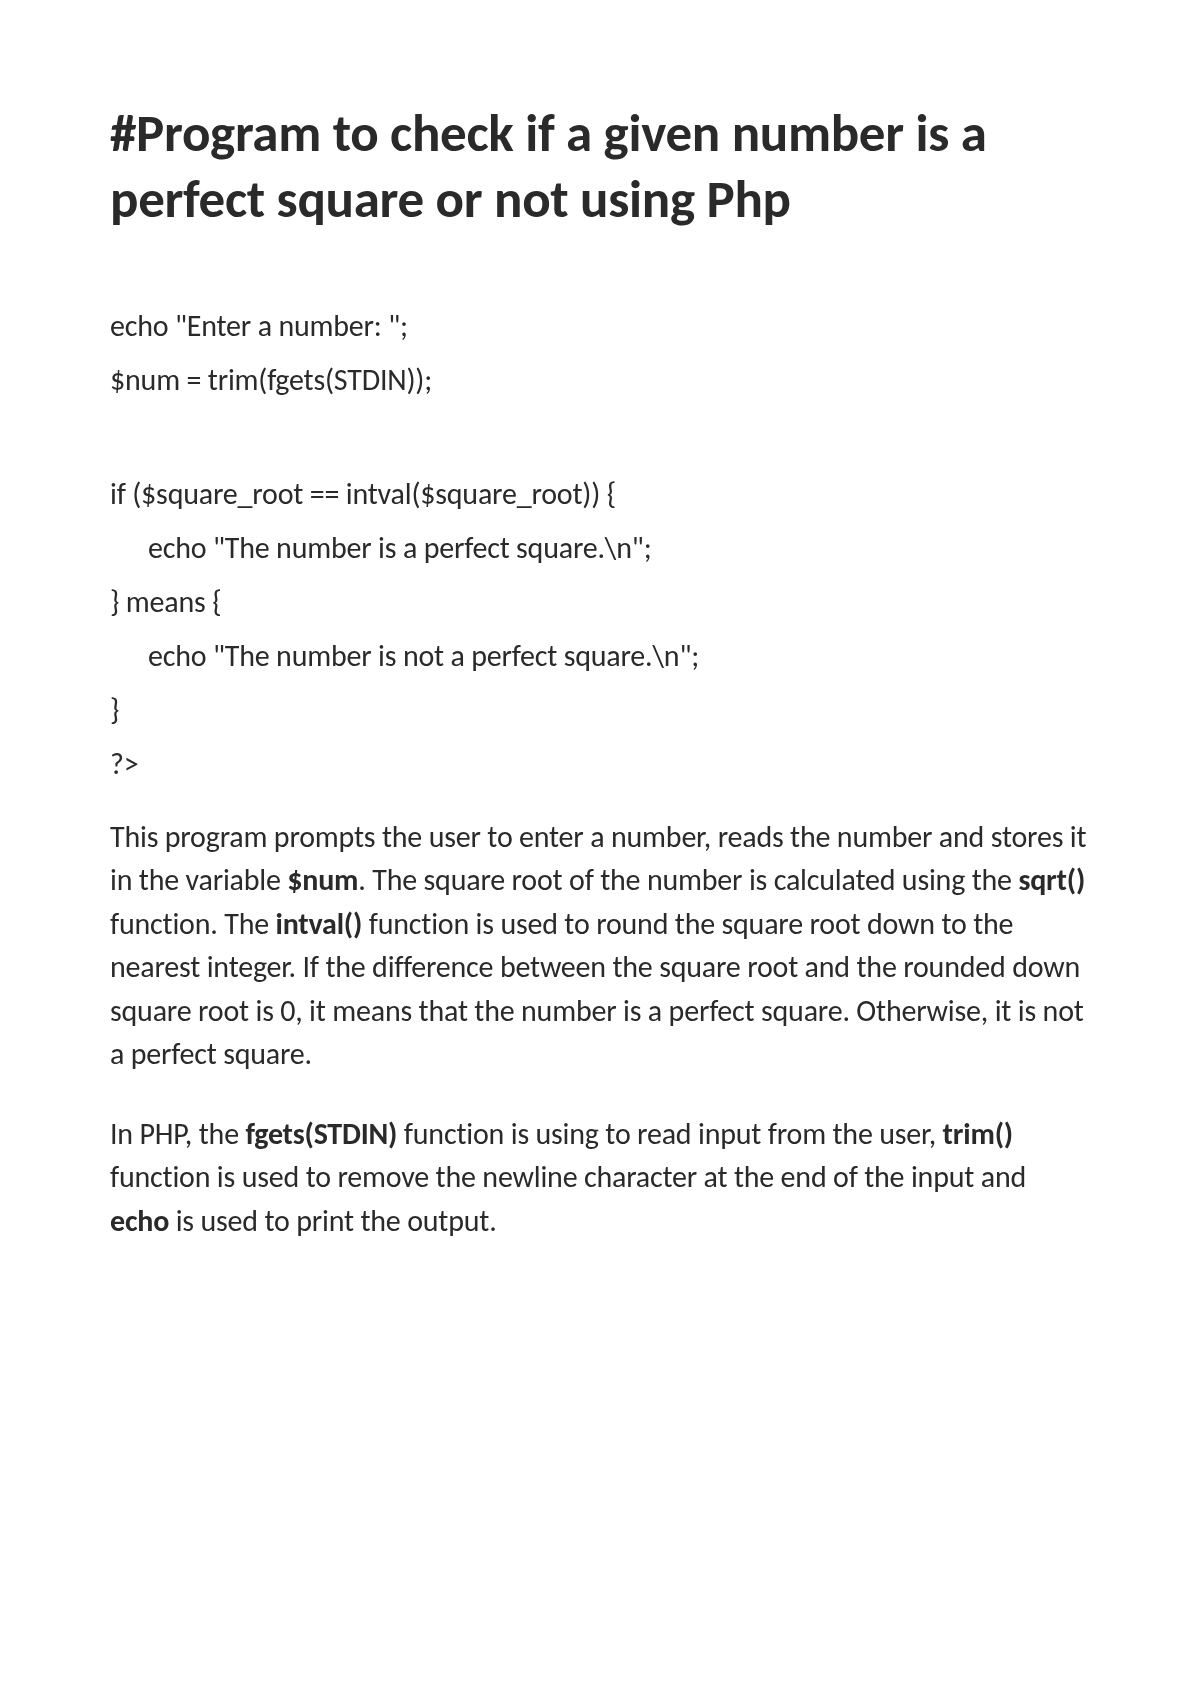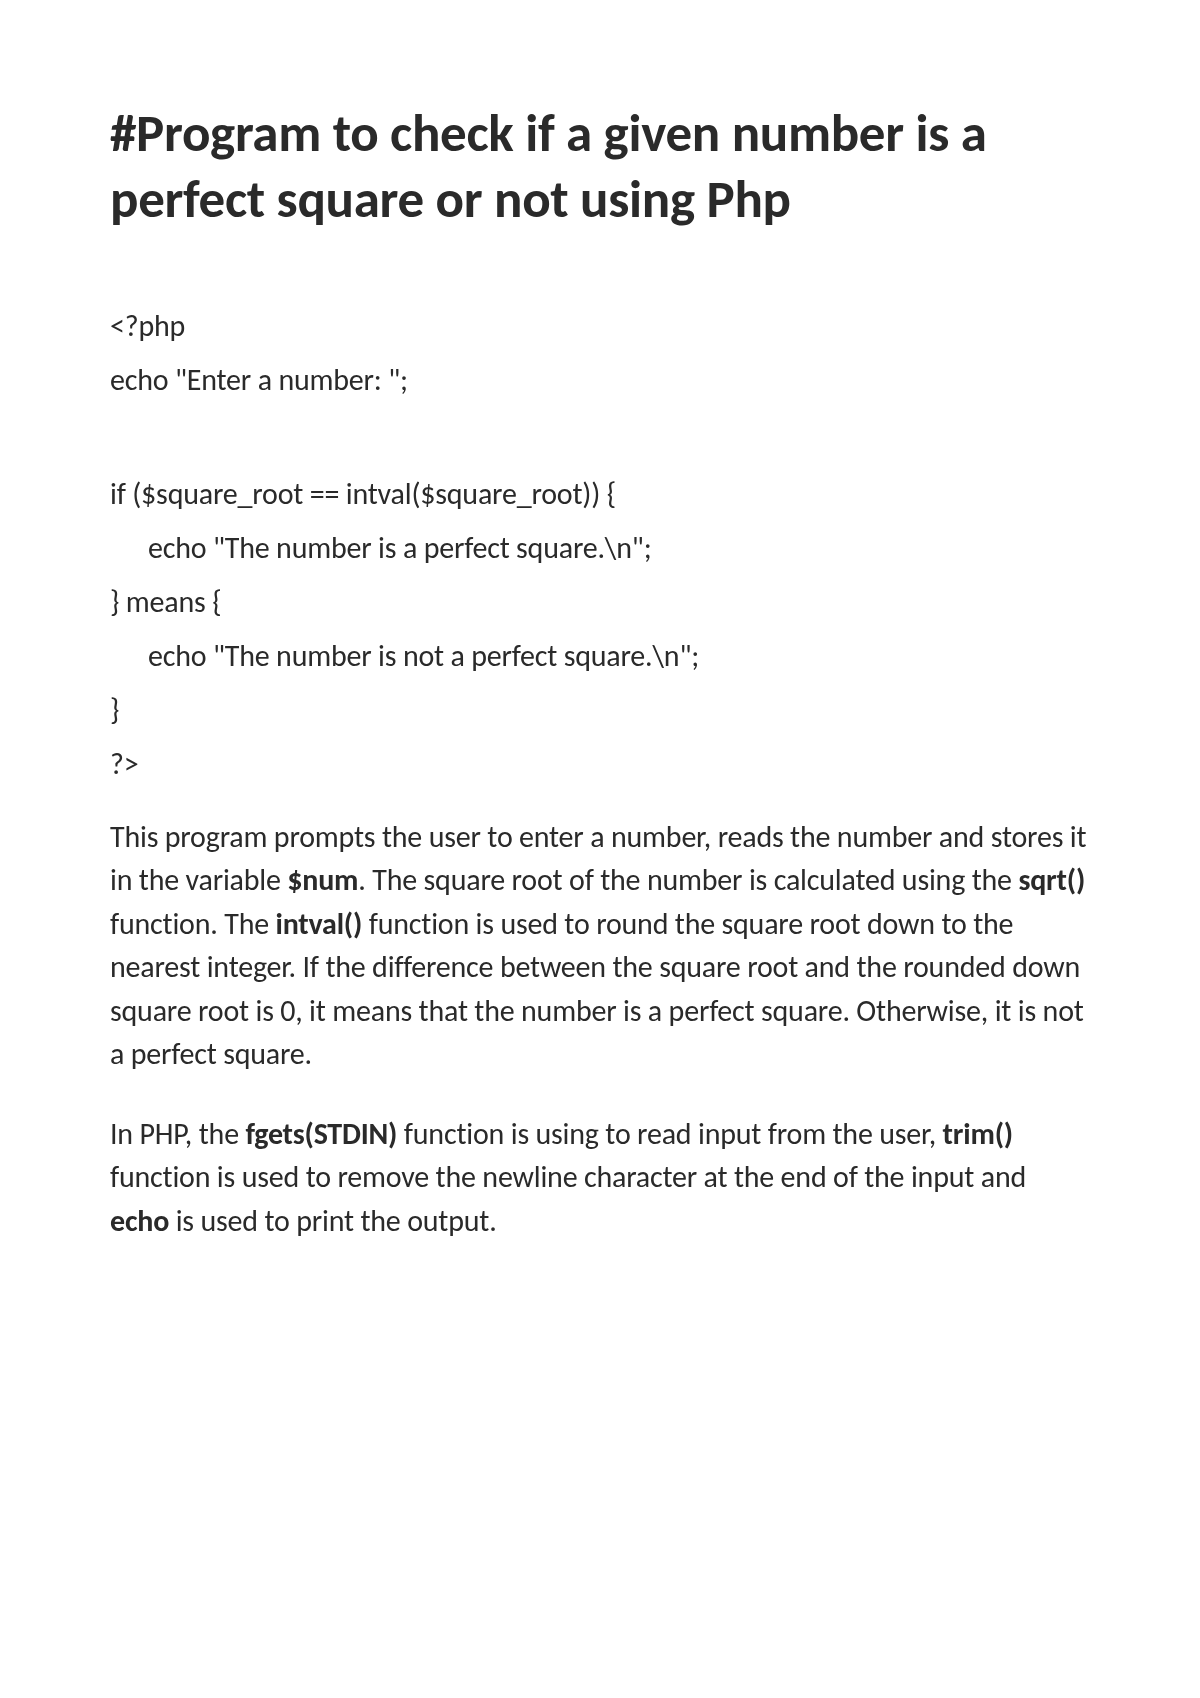--- a/index.html
+++ b/index.html
@@ -50,22 +50,22 @@
     .bold {
       font-weight: 700;
     }
   </style>
 </head>
 <body>
 
 <h1 class="heading">#Program to check if a given number is a perfect square or not using Php</h1>
 
 <div class="code-block">
-  <div class="code-line">&lt;?php</div>
   <div class="code-line">echo "Enter a number: ";</div>
+  <div class="code-line">$num = trim(fgets(STDIN));</div>
   <div class="code-line blank"></div>
   <div class="code-line">if ($square_root == intval($square_root)) {</div>
   <div class="code-line indent">echo "The number is a perfect square.\n";</div>
   <div class="code-line">} means {</div>
   <div class="code-line indent">echo "The number is not a perfect square.\n";</div>
   <div class="code-line">}</div>
   <div class="code-line">?&gt;</div>
 </div>
 
 <p class="para">

